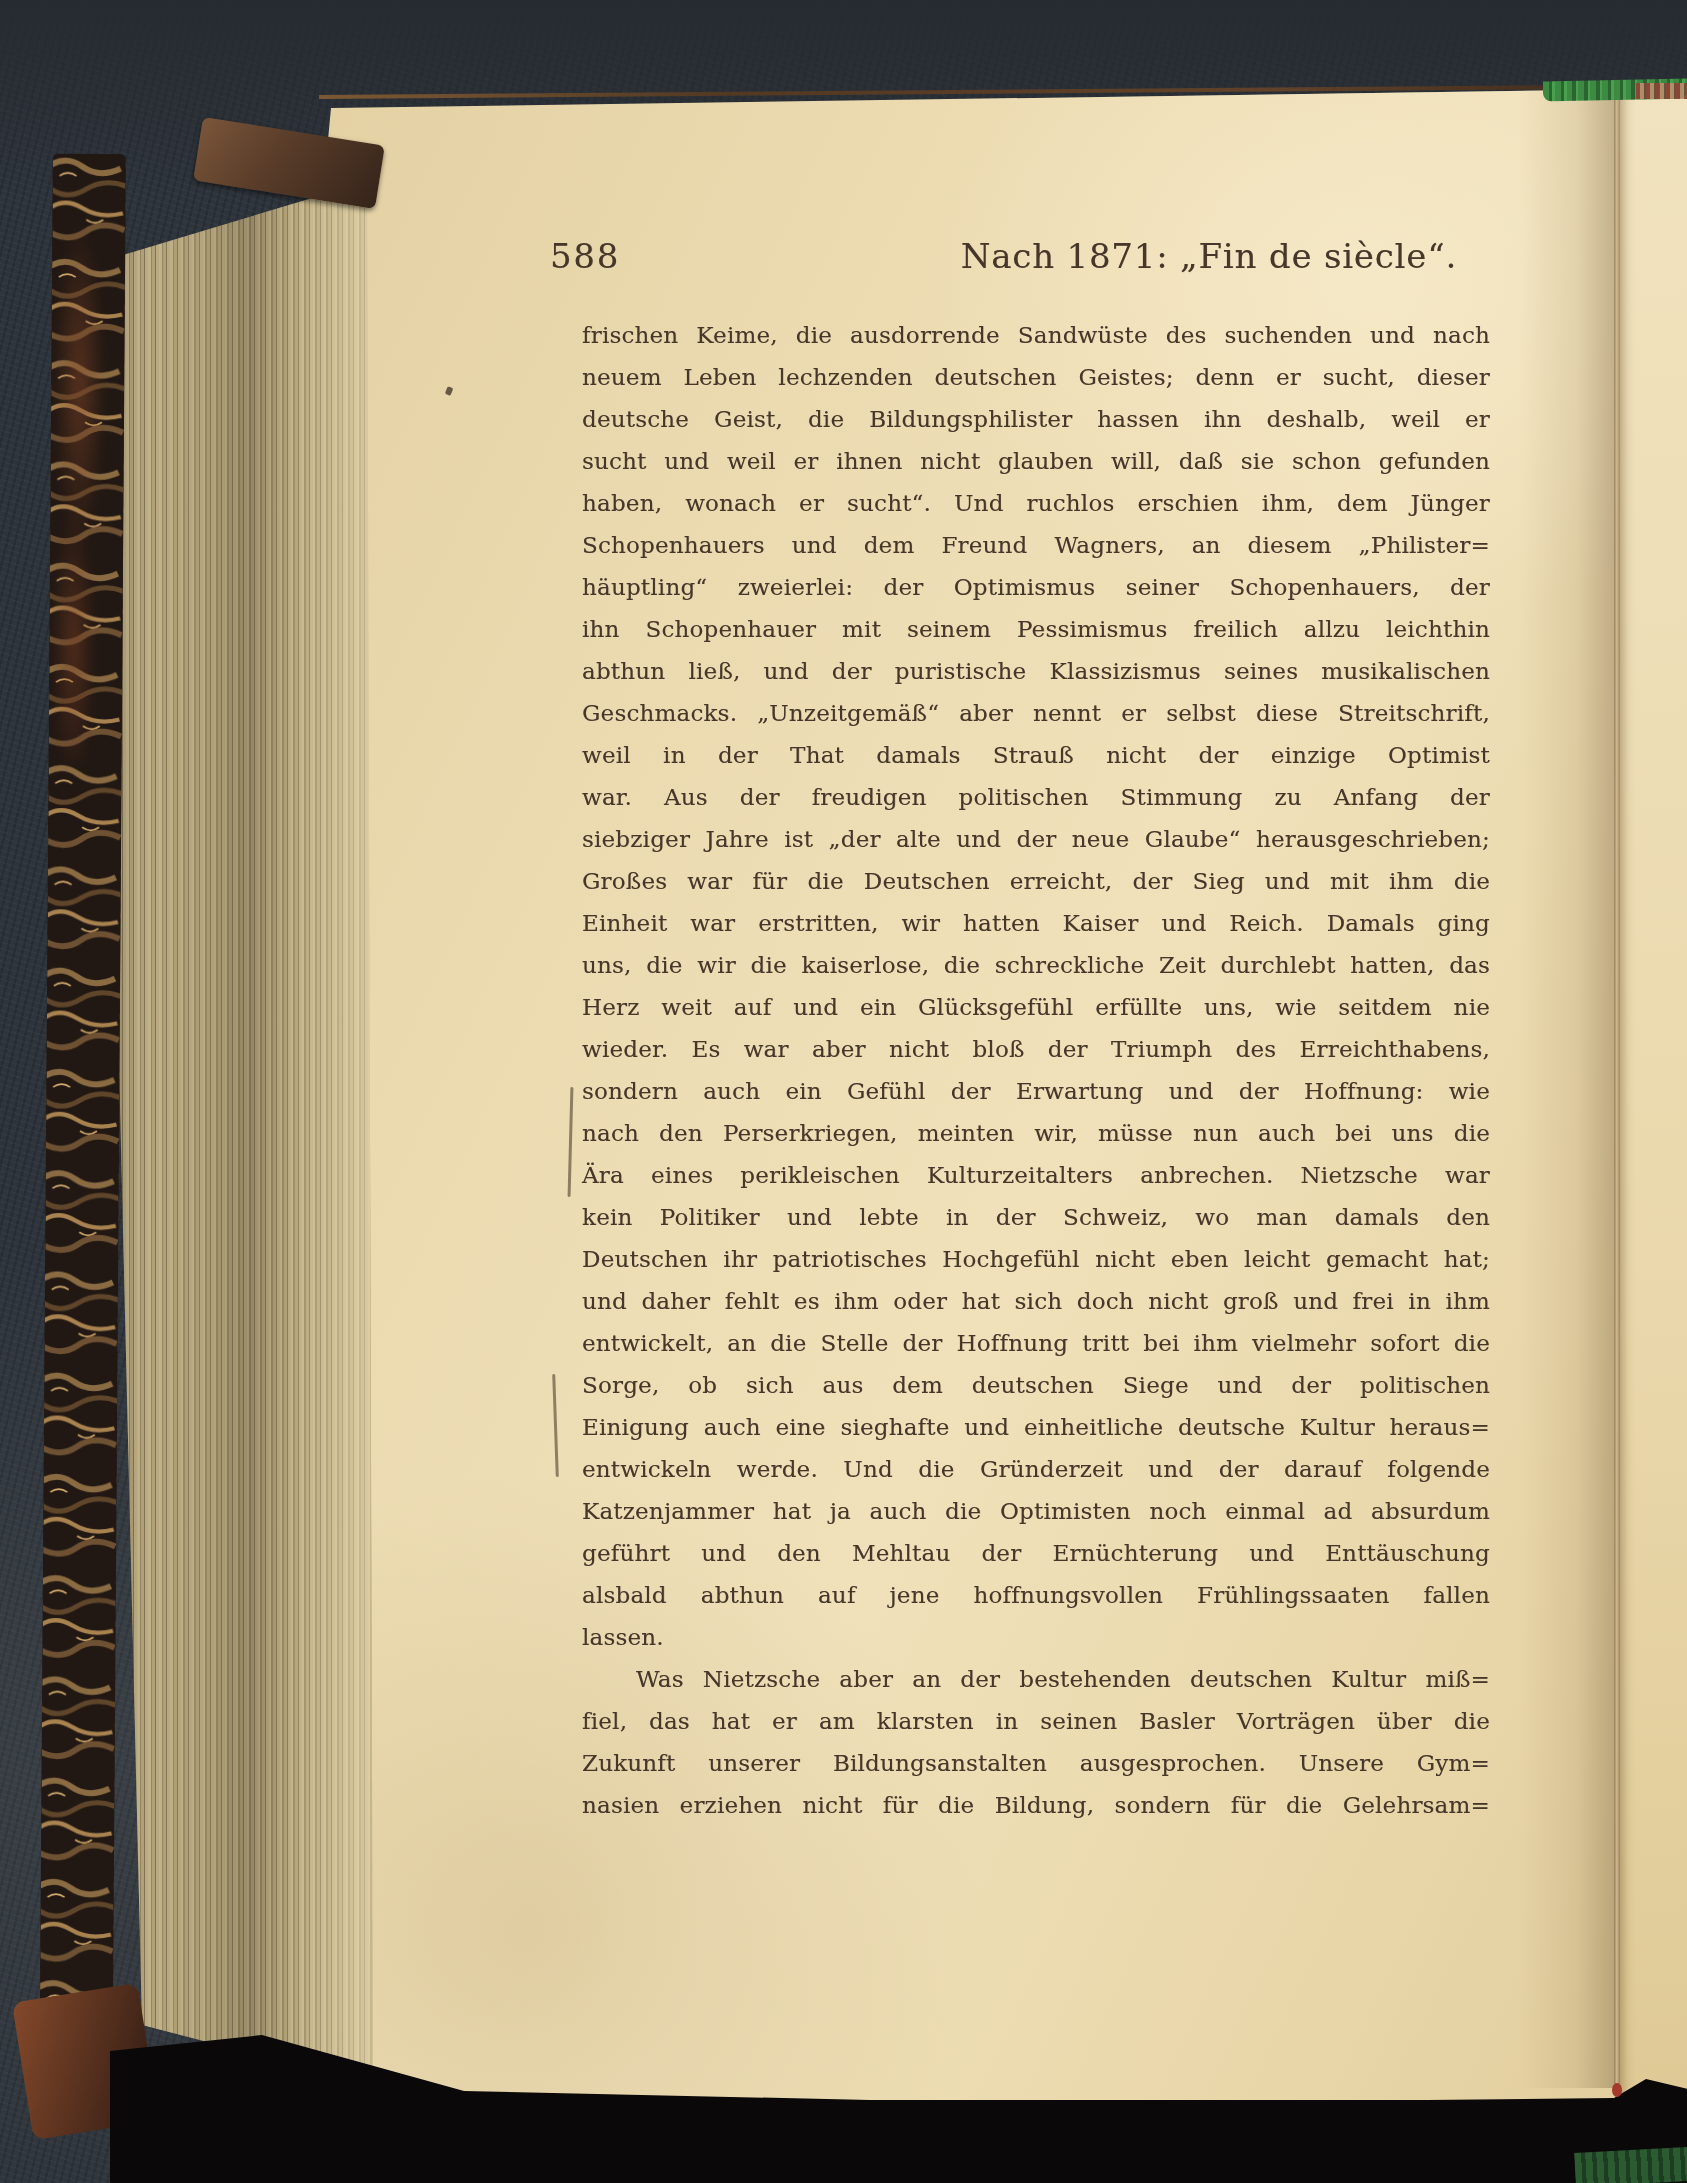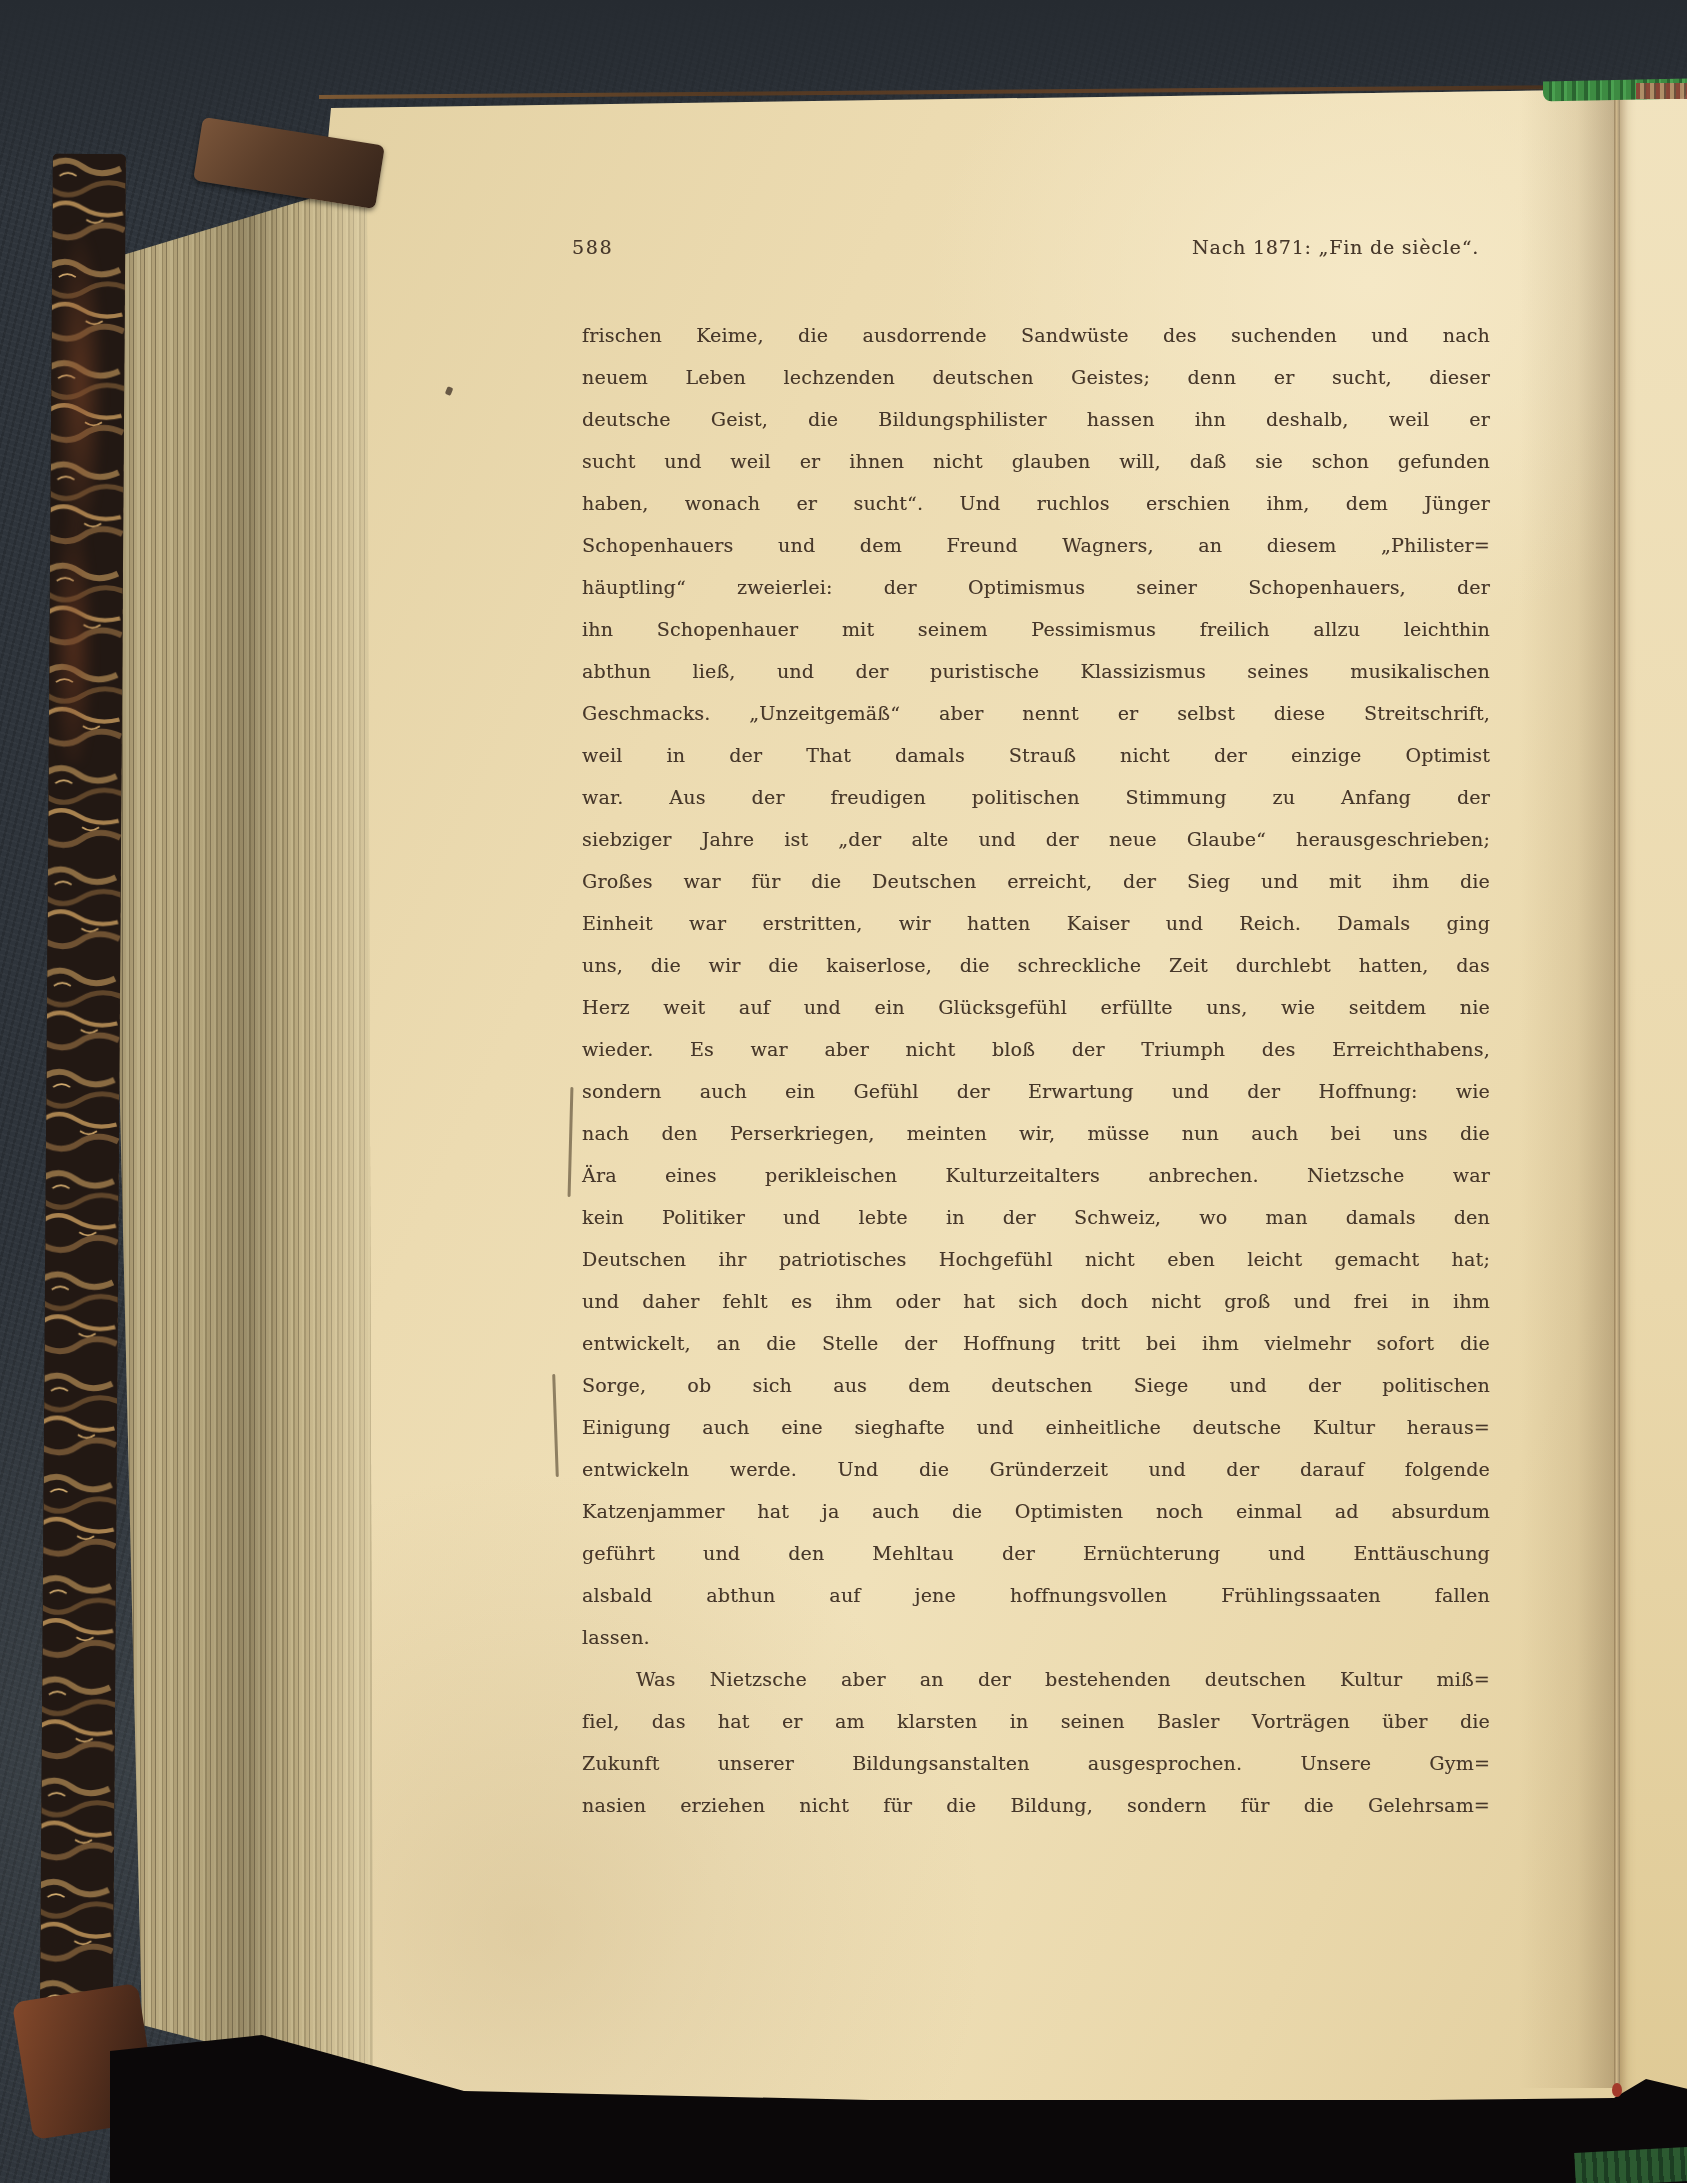--- a/index.html
+++ b/index.html
@@ -69,24 +69,24 @@
   .red-dot{position:absolute;left:1612px;top:2083px;width:10px;height:14.3px;border-radius:50%;
     background:#a33a2b;}
   
   .pmark{position:absolute;width:2.5px;background:rgba(110,95,70,.75);border-radius:1.7px;}
   .pmark1{left:569px;top:1087px;height:110px;transform:rotate(1.5deg);}
   .pmark2{left:554px;top:1374px;height:103px;transform:rotate(-2deg);}
   .ink-speck{position:absolute;left:446px;top:387px;width:5.9px;height:8.4px;border-radius:1.7px;
     background:rgba(72,58,44,.8);transform:rotate(22deg);}
   
   .print{color:#46372a;text-shadow:0.3px 0.3px 0 rgba(70,53,38,.35);}
-  .header-row{position:absolute;left:572px;top:236px;width:907px;height:39px;font-size:19px;text-decoration:underline;}
+  .header-row{position:absolute;left:550px;top:236px;width:907px;height:39px;font-size:34px;text-decoration:underline;}
   .page-number{position:absolute;left:0;top:0;letter-spacing:1.7px;}
   .running-title{position:absolute;left:-25px;right:0;top:0;text-align:right;letter-spacing:0.8px;}
-  .body-text{position:absolute;left:582px;top:314px;width:908px;font-size:19px;}
+  .body-text{position:absolute;left:582px;top:314px;width:908px;font-size:23px;}
   .body-text .line{height:42px;line-height:42px;text-align:justify;text-align-last:justify;
     white-space:normal;letter-spacing:0.2px;color:#46372a;text-shadow:0.3px 0.3px 0 rgba(70,53,38,.35);}
   .body-text .line.endline{text-align-last:left;}
   .body-text .line.indent{padding-left:54px;}
 </style>
 </head>
 <body>
 
 <div class="fabric"></div>
 

